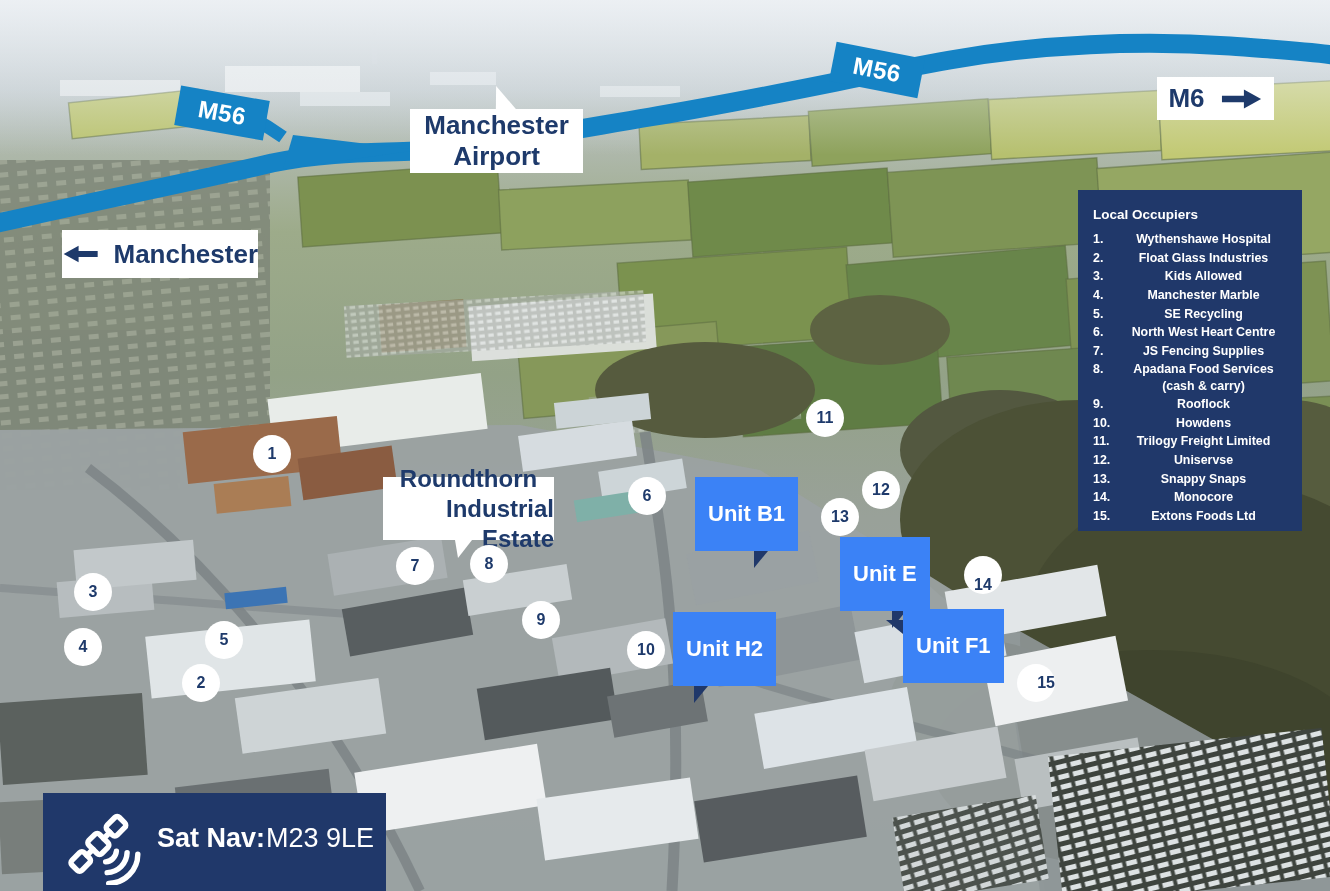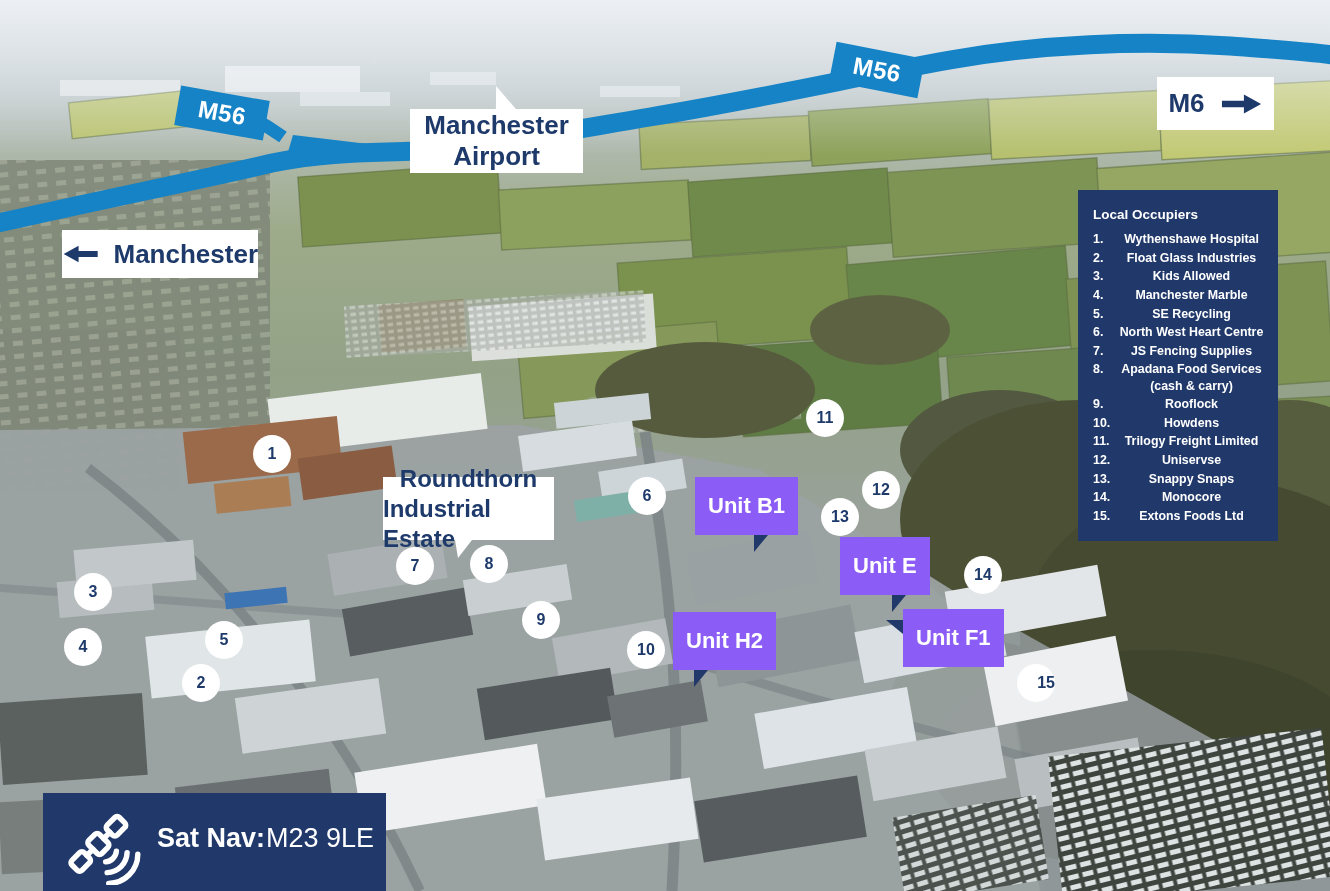--- a/index.html
+++ b/index.html
@@ -8,68 +8,68 @@
     font-family:"Liberation Sans",sans-serif;background:#9aa29b;
   }
   .map-container svg.bg{position:absolute;left:0;top:0;z-index:1;display:block;}
 
   
   .white-box{
     position:absolute;background:#ffffff;color:#1e3a6b;font-weight:700;
     display:flex;align-items:center;justify-content:center;z-index:4;
   }
   .box-manchester{left:62px;top:230px;width:196px;height:48px;font-size:26px;gap:15px;}
-  .box-m6{left:1157px;top:77px;width:117px;height:53px;font-size:26px;gap:16px;}
+  .box-m6{left:1157px;top:77px;width:117px;height:43px;font-size:26px;gap:16px;}
   .box-airport{left:410px;top:109px;width:173px;height:64px;font-size:26px;line-height:1.2;text-align:center;flex-direction:column;}
   .box-airport::before{
     content:"";position:absolute;bottom:100%;left:50%;width:0;height:0;
     border-bottom:23px solid #ffffff;border-left:6px solid transparent;border-right:14px solid transparent;
     transform:translateX(-4px) skewX(14deg);
   }
-  .box-roundthorn{left:383px;top:477px;width:171px;height:63px;font-size:24px;line-height:1.25;text-align:left;flex-direction:column;}
+  .box-roundthorn{left:383px;top:477px;width:171px;height:63px;font-size:24px;line-height:1.25;text-align:right;flex-direction:column;}
   .box-roundthorn::after{
     content:"";position:absolute;top:100%;left:42%;width:0;height:0;
     border-top:18px solid #ffffff;border-right:14px solid transparent;border-left:3px solid transparent;
   }
 
   
   .m56-sign{
     position:absolute;width:90px;height:40px;background:#1583c5;color:#ffffff;
     font-weight:700;font-size:24px;letter-spacing:.5px;display:flex;align-items:center;justify-content:center;
     z-index:3;
   }
   .m56-sign.sign1{left:177px;top:93px;transform:rotate(10deg);}
   .m56-sign.sign2{left:832px;top:50px;transform:rotate(11deg);}
 
   
   .unit-label{
-    position:absolute;background:#8b5cf6;color:#ffffff;font-weight:700;font-size:22px;
-    padding:16px 13px;white-space:nowrap;z-index:4;
+    position:absolute;background:#3b82f6;color:#ffffff;font-weight:700;font-size:22px;
+    padding:24px 13px;white-space:nowrap;z-index:4;
   }
   .unit-label.tail-bottom::after{
     content:"";position:absolute;top:100%;left:var(--tx,55%);width:0;height:0;
     border-top:17px solid #20386a;border-right:14px solid transparent;
   }
   .unit-label.tail-left::before{
     content:"";position:absolute;right:100%;top:11px;width:0;height:0;
     border-right:17px solid #20386a;border-bottom:14px solid transparent;
   }
 
   
   .markers-layer{position:absolute;left:0;top:0;width:100%;height:100%;z-index:5;pointer-events:none;}
   .marker{
     position:absolute;width:38px;height:38px;border-radius:50%;background:#ffffff;
     display:flex;align-items:center;justify-content:center;transform:translate(-50%,-50%);
   }
   .marker-num{color:#1e3a6b;font-weight:700;font-size:16px;}
 
   
   .legend-panel{
-    position:absolute;left:1078px;top:190px;width:200px;box-sizing:border-box;
-    background:#20386a;color:#ffffff;padding:17px 14px 14px 15px;z-index:6;
+    position:absolute;left:1078px;top:190px;width:224px;box-sizing:border-box;
+    background:#20386a;color:#ffffff;padding:17px 14px 4px 15px;z-index:6;
   }
   .legend-title{font-size:13.5px;font-weight:700;margin:0 0 9px 0;}
   .legend-list{list-style:none;margin:0;padding:0;}
   .legend-item{display:flex;font-size:12.4px;font-weight:700;line-height:1.3;margin-bottom:2.5px;}
   .legend-num{width:26px;flex-shrink:0;}
   .legend-name{flex:1;text-align:center;}
 
   
   .satnav-panel{
     position:absolute;left:43px;top:793px;width:343px;height:106px;background:#20386a;
@@ -301,21 +301,21 @@
   </div>
       <div class="marker" style="left: 825px; top: 418px;">
     <span class="marker-num">11</span>
   </div>
       <div class="marker" style="left: 881px; top: 490px;">
     <span class="marker-num">12</span>
   </div>
       <div class="marker" style="left: 840px; top: 517px;">
     <span class="marker-num">13</span>
   </div>
-      <div class="marker" style="left: 983px; top: 575px;">
+      <div class="marker" style="left: 983px; top: 575px; align-items: flex-end;">
     <span class="marker-num">14</span>
   </div>
       <div class="marker" style="left: 1036px; top: 683px; justify-content: flex-end;">
     <span class="marker-num">15</span>
   </div>
     </div>
 
   <div class="legend-panel">
     <div class="legend-title">Local Occupiers</div>
     <ul class="legend-list">

